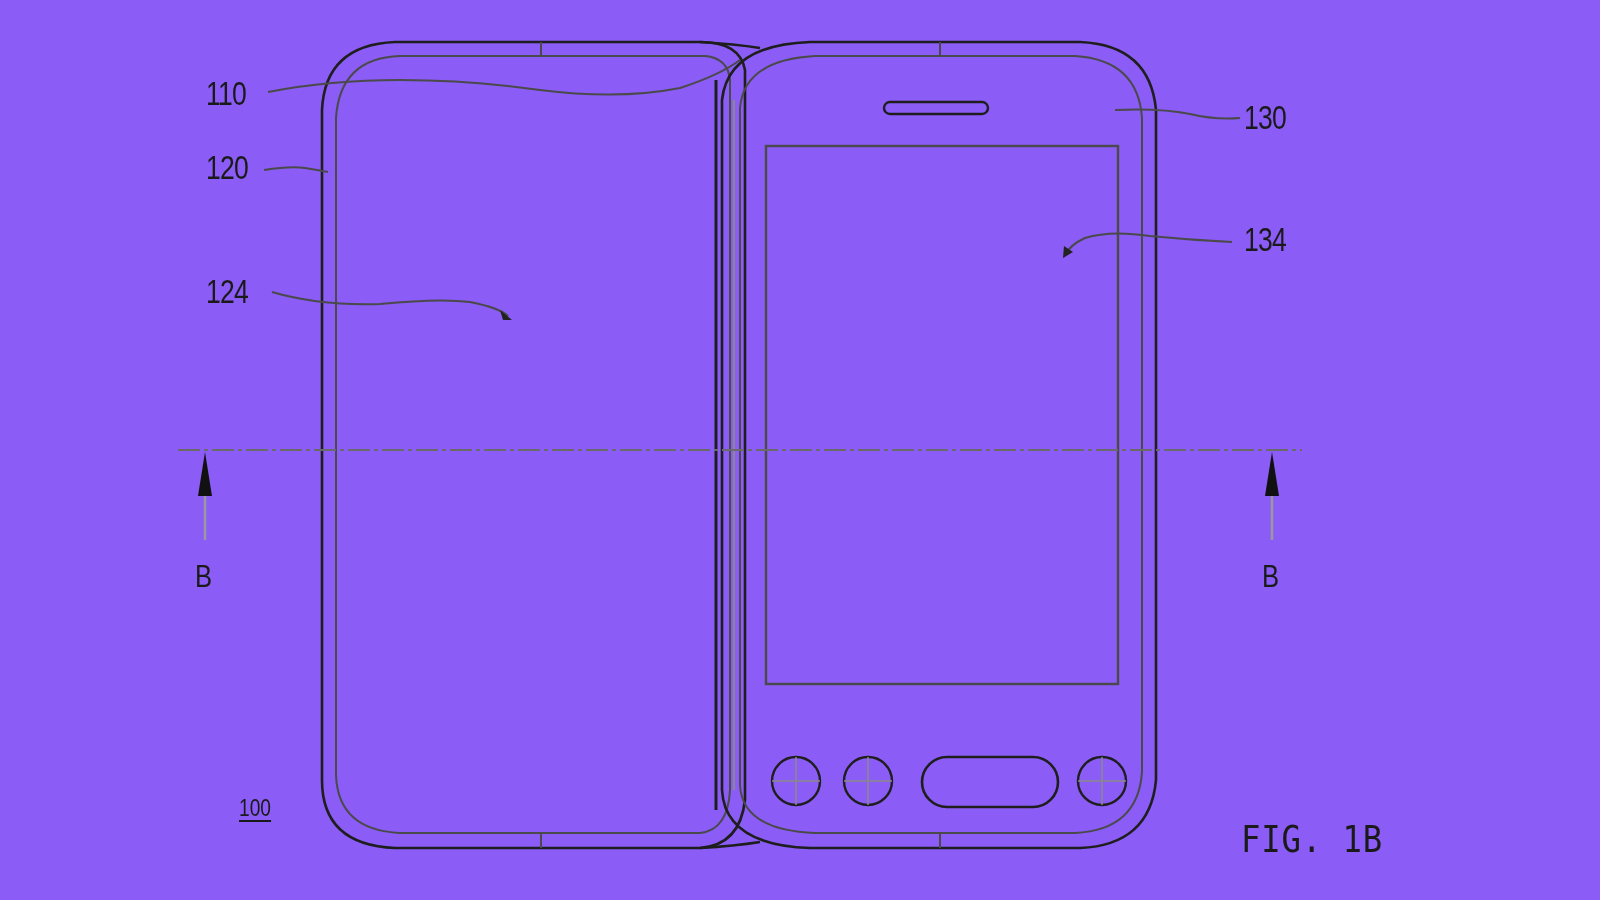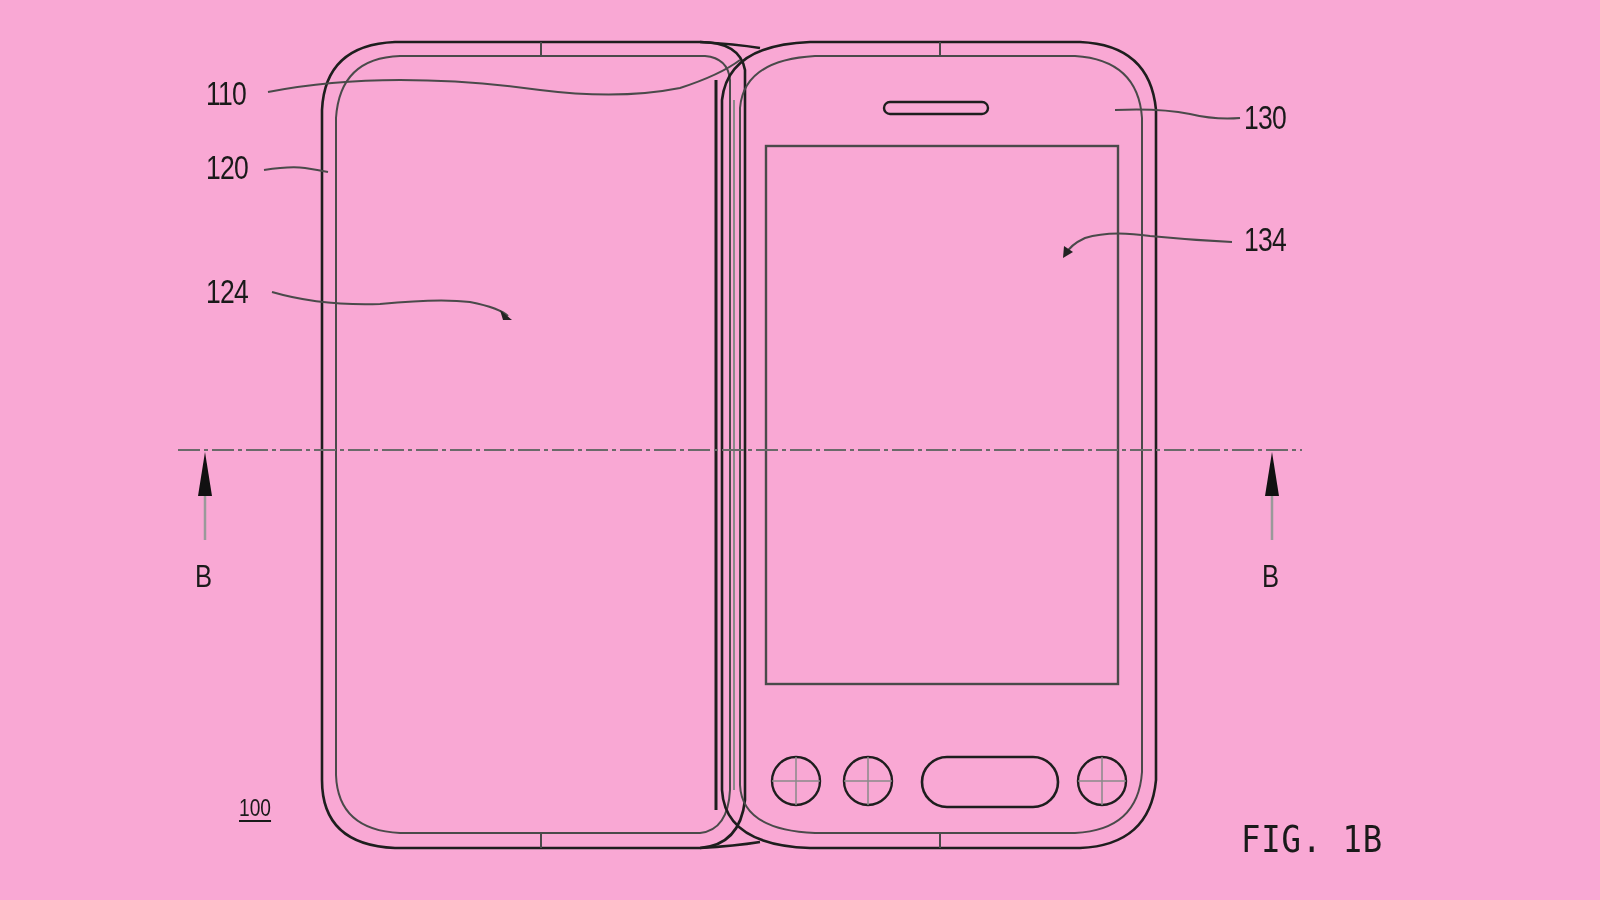--- a/index.html
+++ b/index.html
@@ -7,21 +7,21 @@
       padding: 0;
       width: 1600px;
       height: 900px;
       background: #ffffff;
       overflow: hidden;
     }
     .canvas {
       position: relative;
       width: 1600px;
       height: 900px;
-      background: #f9a8d4;
+      background: #8b5cf6;
     }
     svg.drawing {
       position: absolute;
       left: 0;
       top: 0;
       width: 1600px;
       height: 900px;
     }
     .stroke-dark { stroke: #1e1e1e; fill: none; }
     .stroke-mid { stroke: #4a4a4a; fill: none; }

